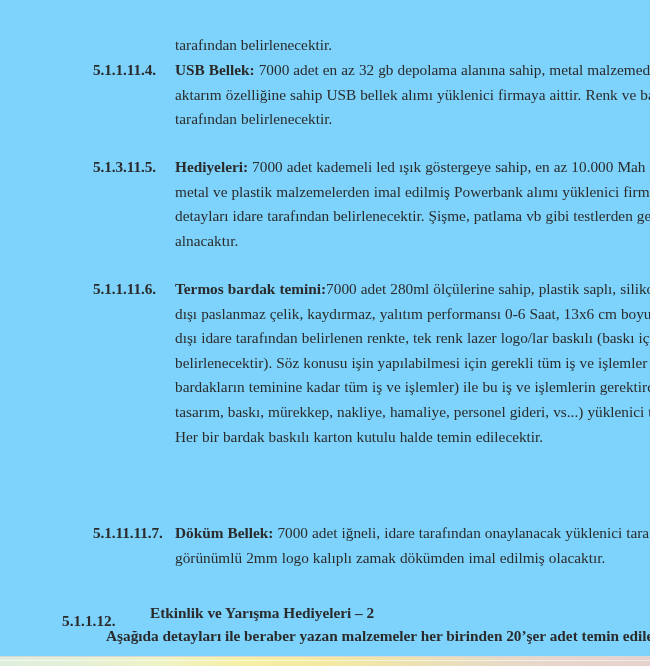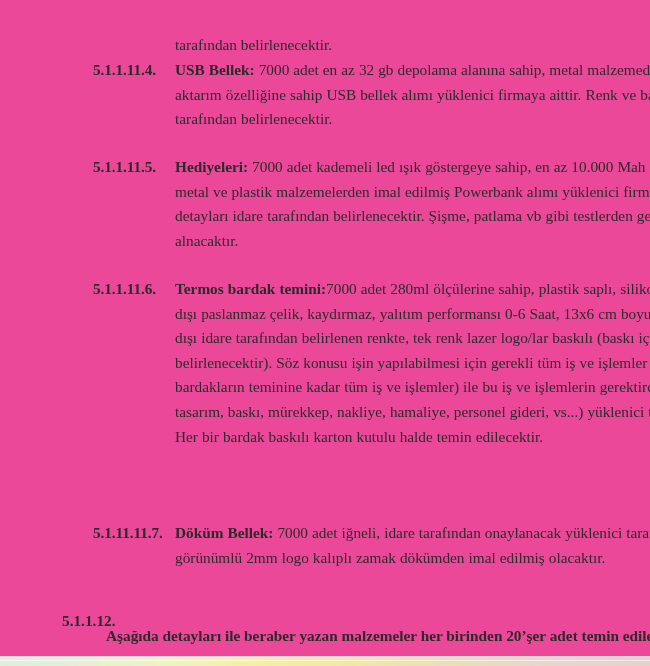--- a/index.html
+++ b/index.html
@@ -14,21 +14,21 @@
     position: relative;
     overflow: hidden;
     font-family: "Liberation Serif", "DejaVu Serif", serif;
     color: #2b2b2b;
     -webkit-font-smoothing: antialiased;
   }
 
   .page {
     position: absolute;
     inset: 0;
-    background: #ec4899;
+    background: #7dd3fc;
   }
 
   
   .doc-body {
     position: absolute;
     top: 0;
     left: 0;
     width: 650px;
   }
 
@@ -127,33 +127,33 @@
 
   <div class="doc-body">
 
     <p class="cont" style="position:absolute; top:33px; left:0; width:650px;">tarafından belirlenecektir.</p>
 
     <p class="clause" style="position:absolute; top:58px; left:0; width:650px;">
       <span class="num">5.1.1.11.4.</span><span class="lead">USB Bellek:</span><span> 7000 adet en az 32 gb depolama alanına sahip, metal malzemeden üretilmiş, USB 3.0 veri aktarım özelliğine sahip USB bellek alımı yüklenici firmaya aittir. Renk ve baskı detayları idare tarafından belirlenecektir.</span>
     </p>
 
     <p class="clause" style="position:absolute; top:155px; left:0; width:650px;">
-      <span class="num">5.1.1.11.5.</span><span class="lead">Hediyeleri:</span><span> 7000 adet kademeli led ışık göstergeye sahip, en az 10.000 Mah şarj kapasitesine sahip, metal ve plastik malzemelerden imal edilmiş Powerbank alımı yüklenici firmaya aittir. Renk ve baskı detayları idare tarafından belirlenecektir. Şişme, patlama vb gibi testlerden geçmiş markanın malzemesi alnacaktır.</span>
+      <span class="num">5.1.3.11.5.</span><span class="lead">Hediyeleri:</span><span> 7000 adet kademeli led ışık göstergeye sahip, en az 10.000 Mah şarj kapasitesine sahip, metal ve plastik malzemelerden imal edilmiş Powerbank alımı yüklenici firmaya aittir. Renk ve baskı detayları idare tarafından belirlenecektir. Şişme, patlama vb gibi testlerden geçmiş markanın malzemesi alnacaktır.</span>
     </p>
 
     <p class="clause" style="position:absolute; top:277px; left:0; width:650px;">
       <span class="num">5.1.1.11.6.</span><span class="lead">Termos bardak temini:</span><span>7000 adet 280ml ölçülerine sahip, plastik saplı, silikonlu sert plastik kapak, içi dışı paslanmaz çelik, kaydırmaz, yalıtım performansı 0-6 Saat, 13x6 cm boyutunda 221 gr ağırlığında dışı idare tarafından belirlenen renkte, tek renk lazer logo/lar baskılı (baskı içeriği idarece belirlenecektir). Söz konusu işin yapılabilmesi için gerekli tüm iş ve işlemler (grafik tasarım aşamasından bardakların teminine kadar tüm iş ve işlemler) ile bu iş ve işlemlerin gerektirdiği tüm giderler (grafik tasarım, baskı, mürekkep, nakliye, hamaliye, personel gideri, vs...) yüklenici tarafından karşılanacaktır. Her bir bardak baskılı karton kutulu halde temin edilecektir.</span>
     </p>
 
     <p class="clause" style="position:absolute; top:521px; left:0; width:650px;">
       <span class="num">5.1.11.11.7.</span><span class="lead">Döküm Bellek:</span><span> 7000 adet iğneli, idare tarafından onaylanacak yüklenici tarafından tasarımı yapılan 3d görünümlü 2mm logo kalıplı zamak dökümden imal edilmiş olacaktır.</span>
     </p>
 
     <p class="section-head" style="position:absolute; top:601px; left:0; width:650px;">
-      <span class="num">5.1.1.12.</span>
+      <span class="num">5.1.1.12.</span><span>Etkinlik ve Yarışma Hediyeleri – 2</span>
     </p>
 
     <p class="closing" style="position:absolute; top:624px; left:0; width:650px;">Aşağıda detayları ile beraber yazan malzemeler her birinden 20’şer adet temin edilecek ve birlikte idareye teslim edilecektir.</p>
 
   </div>
 
   <div class="scan-strip">
     <div class="hairline"></div>
   </div>
 

